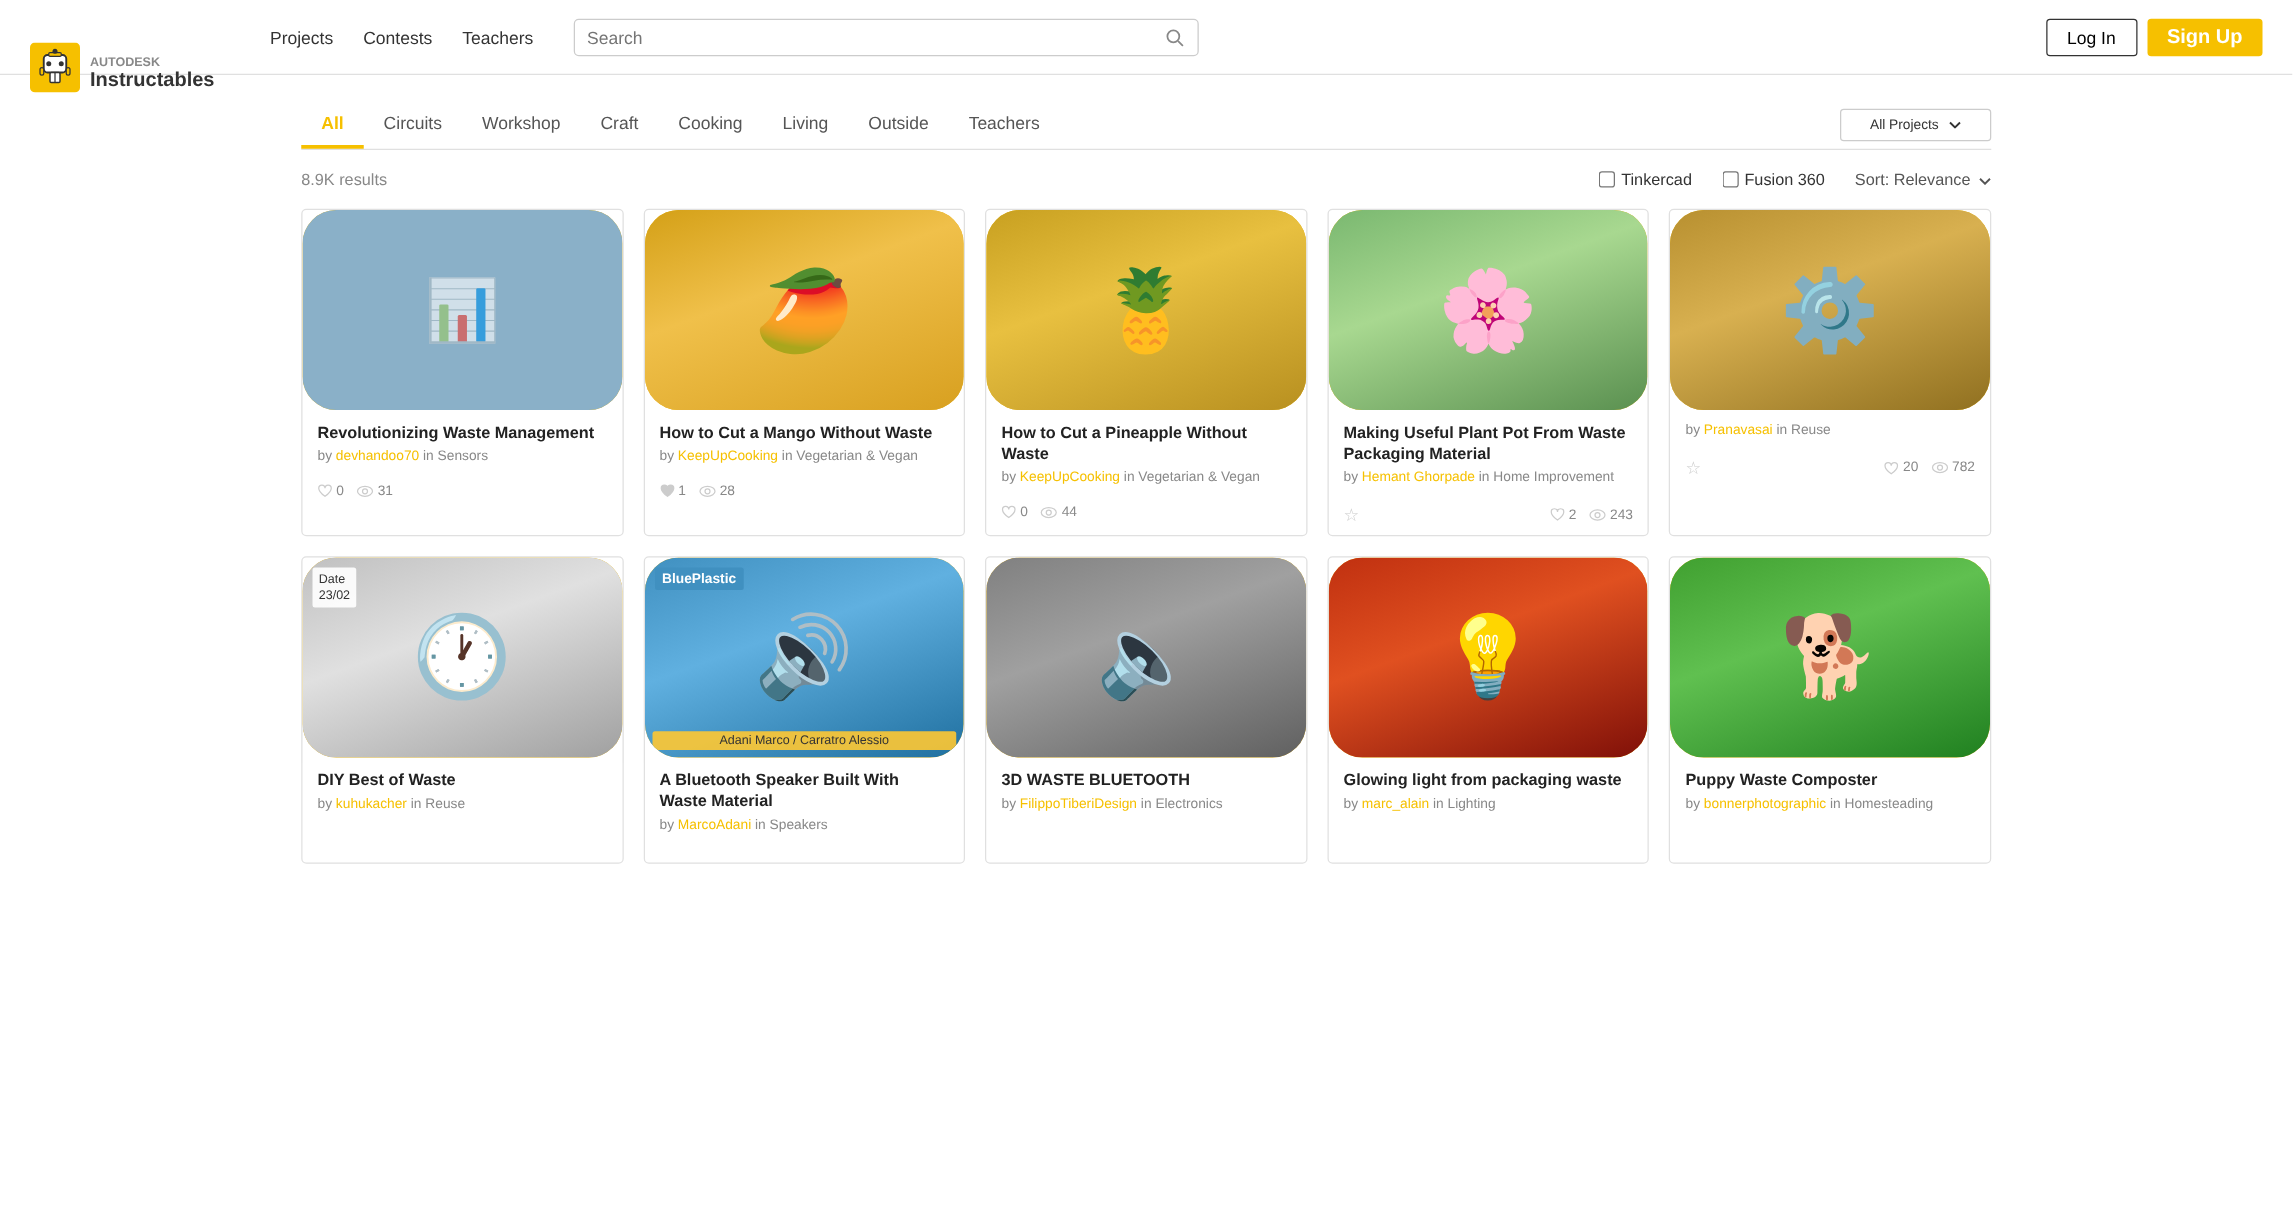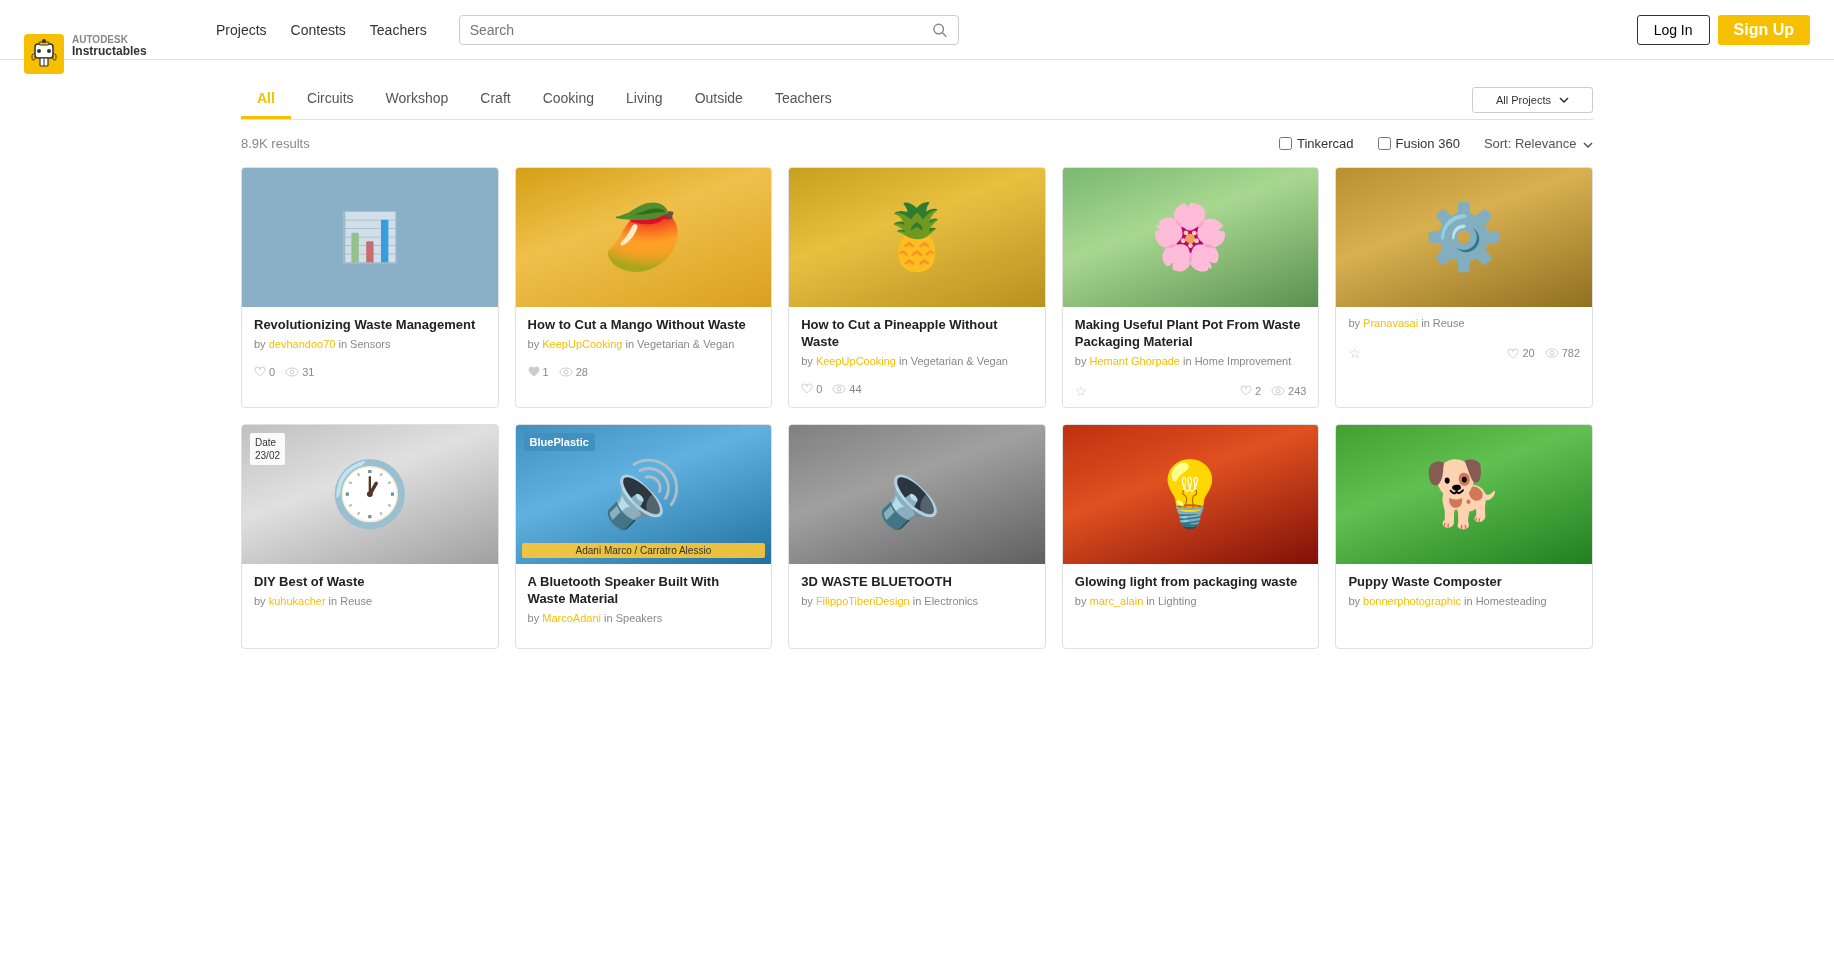--- a/index.html
+++ b/index.html
@@ -9,32 +9,32 @@
     .header {
       display: flex;
       align-items: center;
       padding: 0 24px;
       height: 60px;
       border-bottom: 1px solid #e0e0e0;
       gap: 32px;
     }
     .logo-area {
       display: flex;
-      align-items: flex-start;
+      align-items: flex-end;
       gap: 8px;
       min-width: 160px;
       margin-top: 48px;
     }
     .logo-text {
       display: flex;
       flex-direction: column;
       line-height: 1.1;
     }
     .logo-text .autodesk { font-size: 10px; color: #888; font-weight: bold; }
-    .logo-text .instructables { font-size: 12px; font-weight: bold; color: #333; }
+    .logo-text .instructables { font-size: 16px; font-weight: bold; color: #333; }
     .nav-links {
       display: flex;
       gap: 24px;
     }
     .nav-link {
       font-size: 14px;
       color: #333;
       text-decoration: none;
       cursor: pointer;
     }
@@ -157,24 +157,25 @@
     }
     .card {
       border: 1px solid #e0e0e0;
       border-radius: 4px;
       overflow: hidden;
       background: #fff;
       cursor: pointer;
     }
     .card-thumb {
       width: 100%;
-      height: 139px;
-      background: #fdba74;
+      height: 160px;
+      background: #eab308;
       overflow: hidden;
       position: relative;
+      border-radius: 27px;
     }
 
     .card-body { padding: 10px 12px 6px; }
     .card-title { font-size: 13px; font-weight: bold; color: #222; margin-bottom: 4px; line-height: 1.3; }
     .card-meta { font-size: 11px; color: #888; margin-bottom: 6px; }
     .card-meta a { color: #f6c000; text-decoration: none; }
     .card-footer {
       display: flex;
       align-items: center;
       justify-content: space-between;

